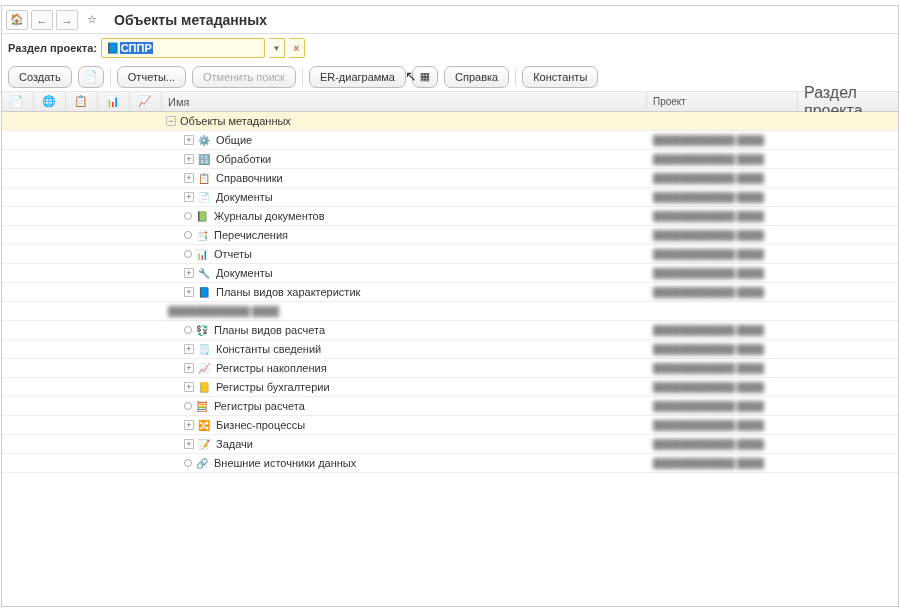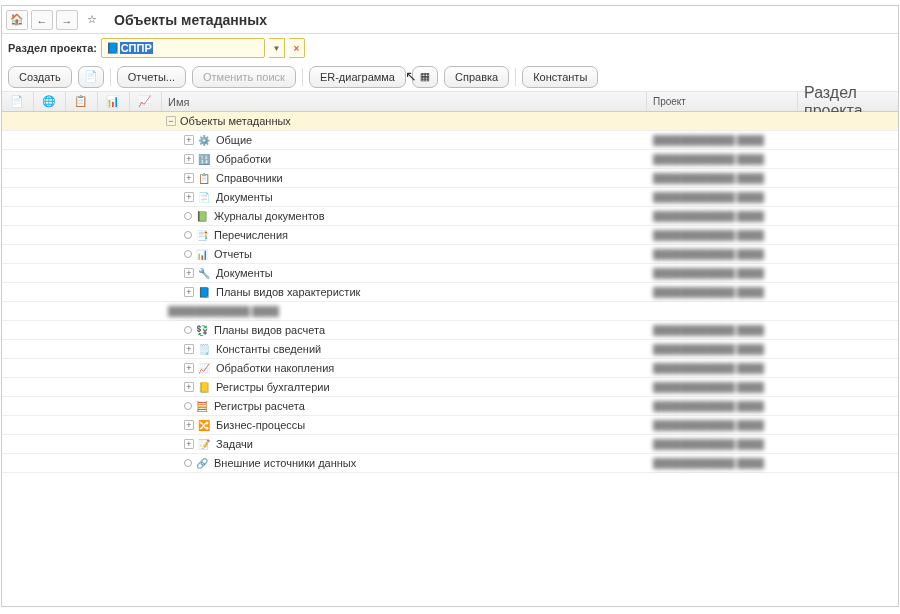--- a/index.html
+++ b/index.html
@@ -333,21 +333,21 @@
           <div class="iconcells">
             <div class="ic"></div>
             <div class="ic"></div>
             <div class="ic"></div>
             <div class="ic"></div>
             <div class="ic"></div>
           </div>
           <div class="name">
             <span class="expander plus"></span>
             <span class="item-icon">📈</span>
-            <span>Обработки накопления</span>
+            <span>Регистры накопления</span>
           </div>
           <div class="proj">
             <span class="blur-text">████████████ ████</span>
           </div>
           <div class="sect"></div>
         </div>
         <div class="row">
           <div class="iconcells">
             <div class="ic"></div>
             <div class="ic"></div>

